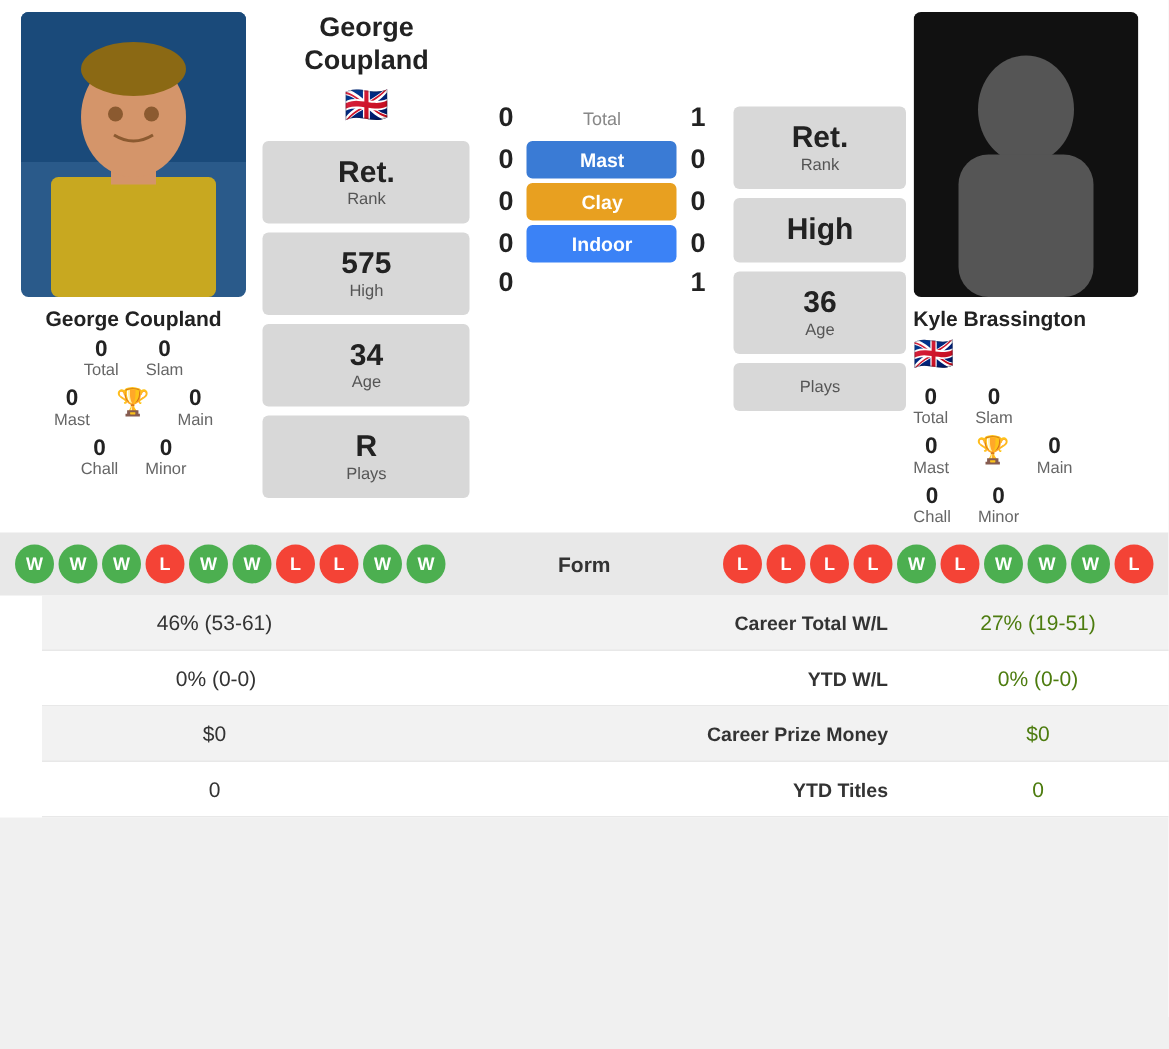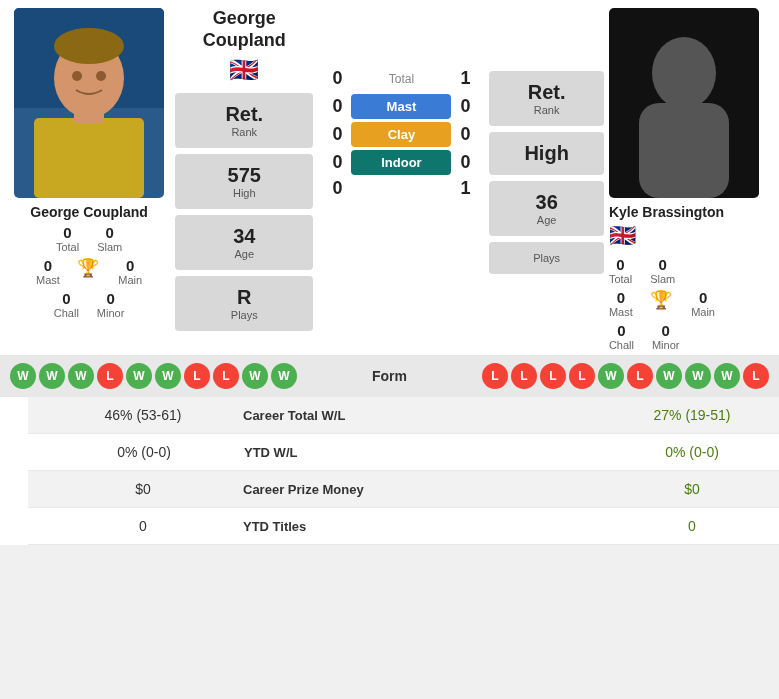--- a/index.html
+++ b/index.html
@@ -59,21 +59,21 @@
       color: #fff;
       font-weight: bold;
       font-size: 13px;
       border: none;
       width: 100px;
       text-align: center;
     }
 
     .btn-hard { background: #3a7bd5; }
     .btn-clay { background: #e8a020; }
-    .btn-indoor { background: #0f766e; }
+    .btn-indoor { background: #3b82f6; }
     .btn-grass { background: #4caf50; }
 
     
     .form-section {
       background: #e8e8e8;
       padding: 8px 10px;
       display: flex;
       align-items: center;
       justify-content: space-between;
       margin-top: 4px;
@@ -131,21 +131,21 @@
       font-size: 14px;
       color: #333;
       width: 200px;
       text-align: center;
     }
 
     .stats-center-label {
       font-size: 13px;
       font-weight: bold;
       color: #333;
-      text-align: left;
+      text-align: right;
       flex: 1;
     }
 
     .stats-right-val {
       font-size: 14px;
       color: #4d7c0f;
       width: 200px;
       text-align: center;
     }
 

